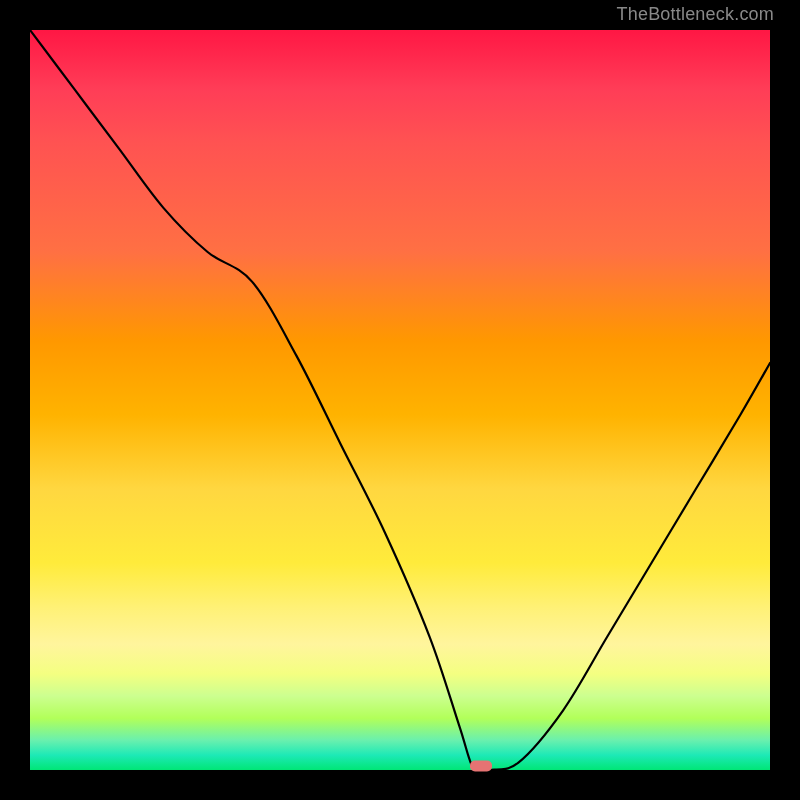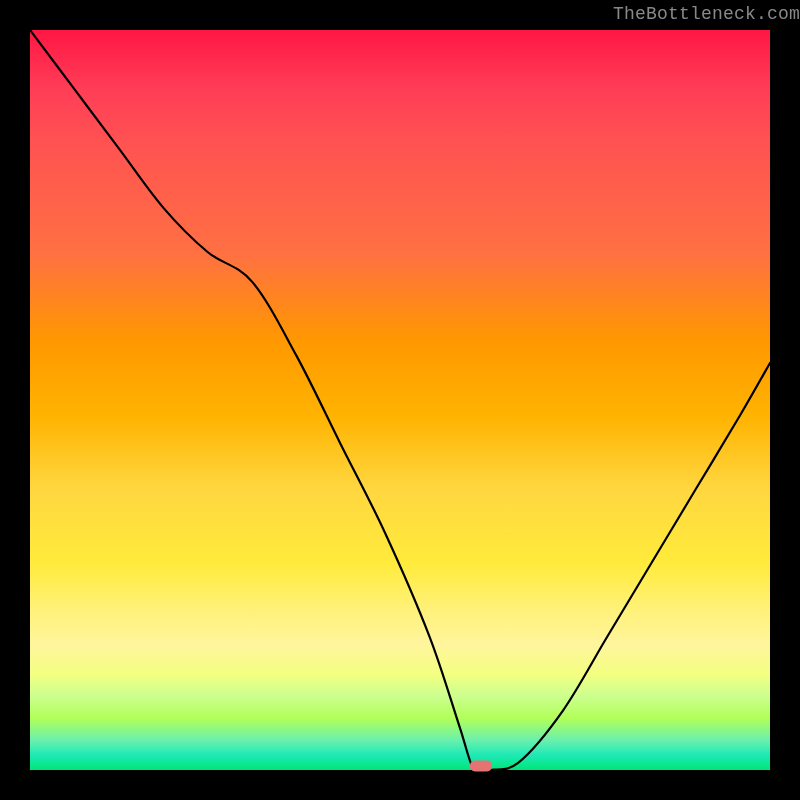--- a/index.html
+++ b/index.html
@@ -53,23 +53,23 @@
     position: absolute;
     width: 22px;
     height: 11px;
     background: #e57373;
     border-radius: 5px;
     transform: translate(-50%, -50%);
   }
   .watermark {
     position: absolute;
     top: 4px;
-    right: 0;
+    right: 26px;
     color: #888;
-    font-family: Liberation Mono, monospace;
+    font-family: Liberation Sans, sans-serif;
     font-size: 18px;
     letter-spacing: 0.2px;
     user-select: none;
   }
 </style>
 </head>
 <body>
 
 <div class="chart-container">
   <div class="watermark">TheBottleneck.com</div>

